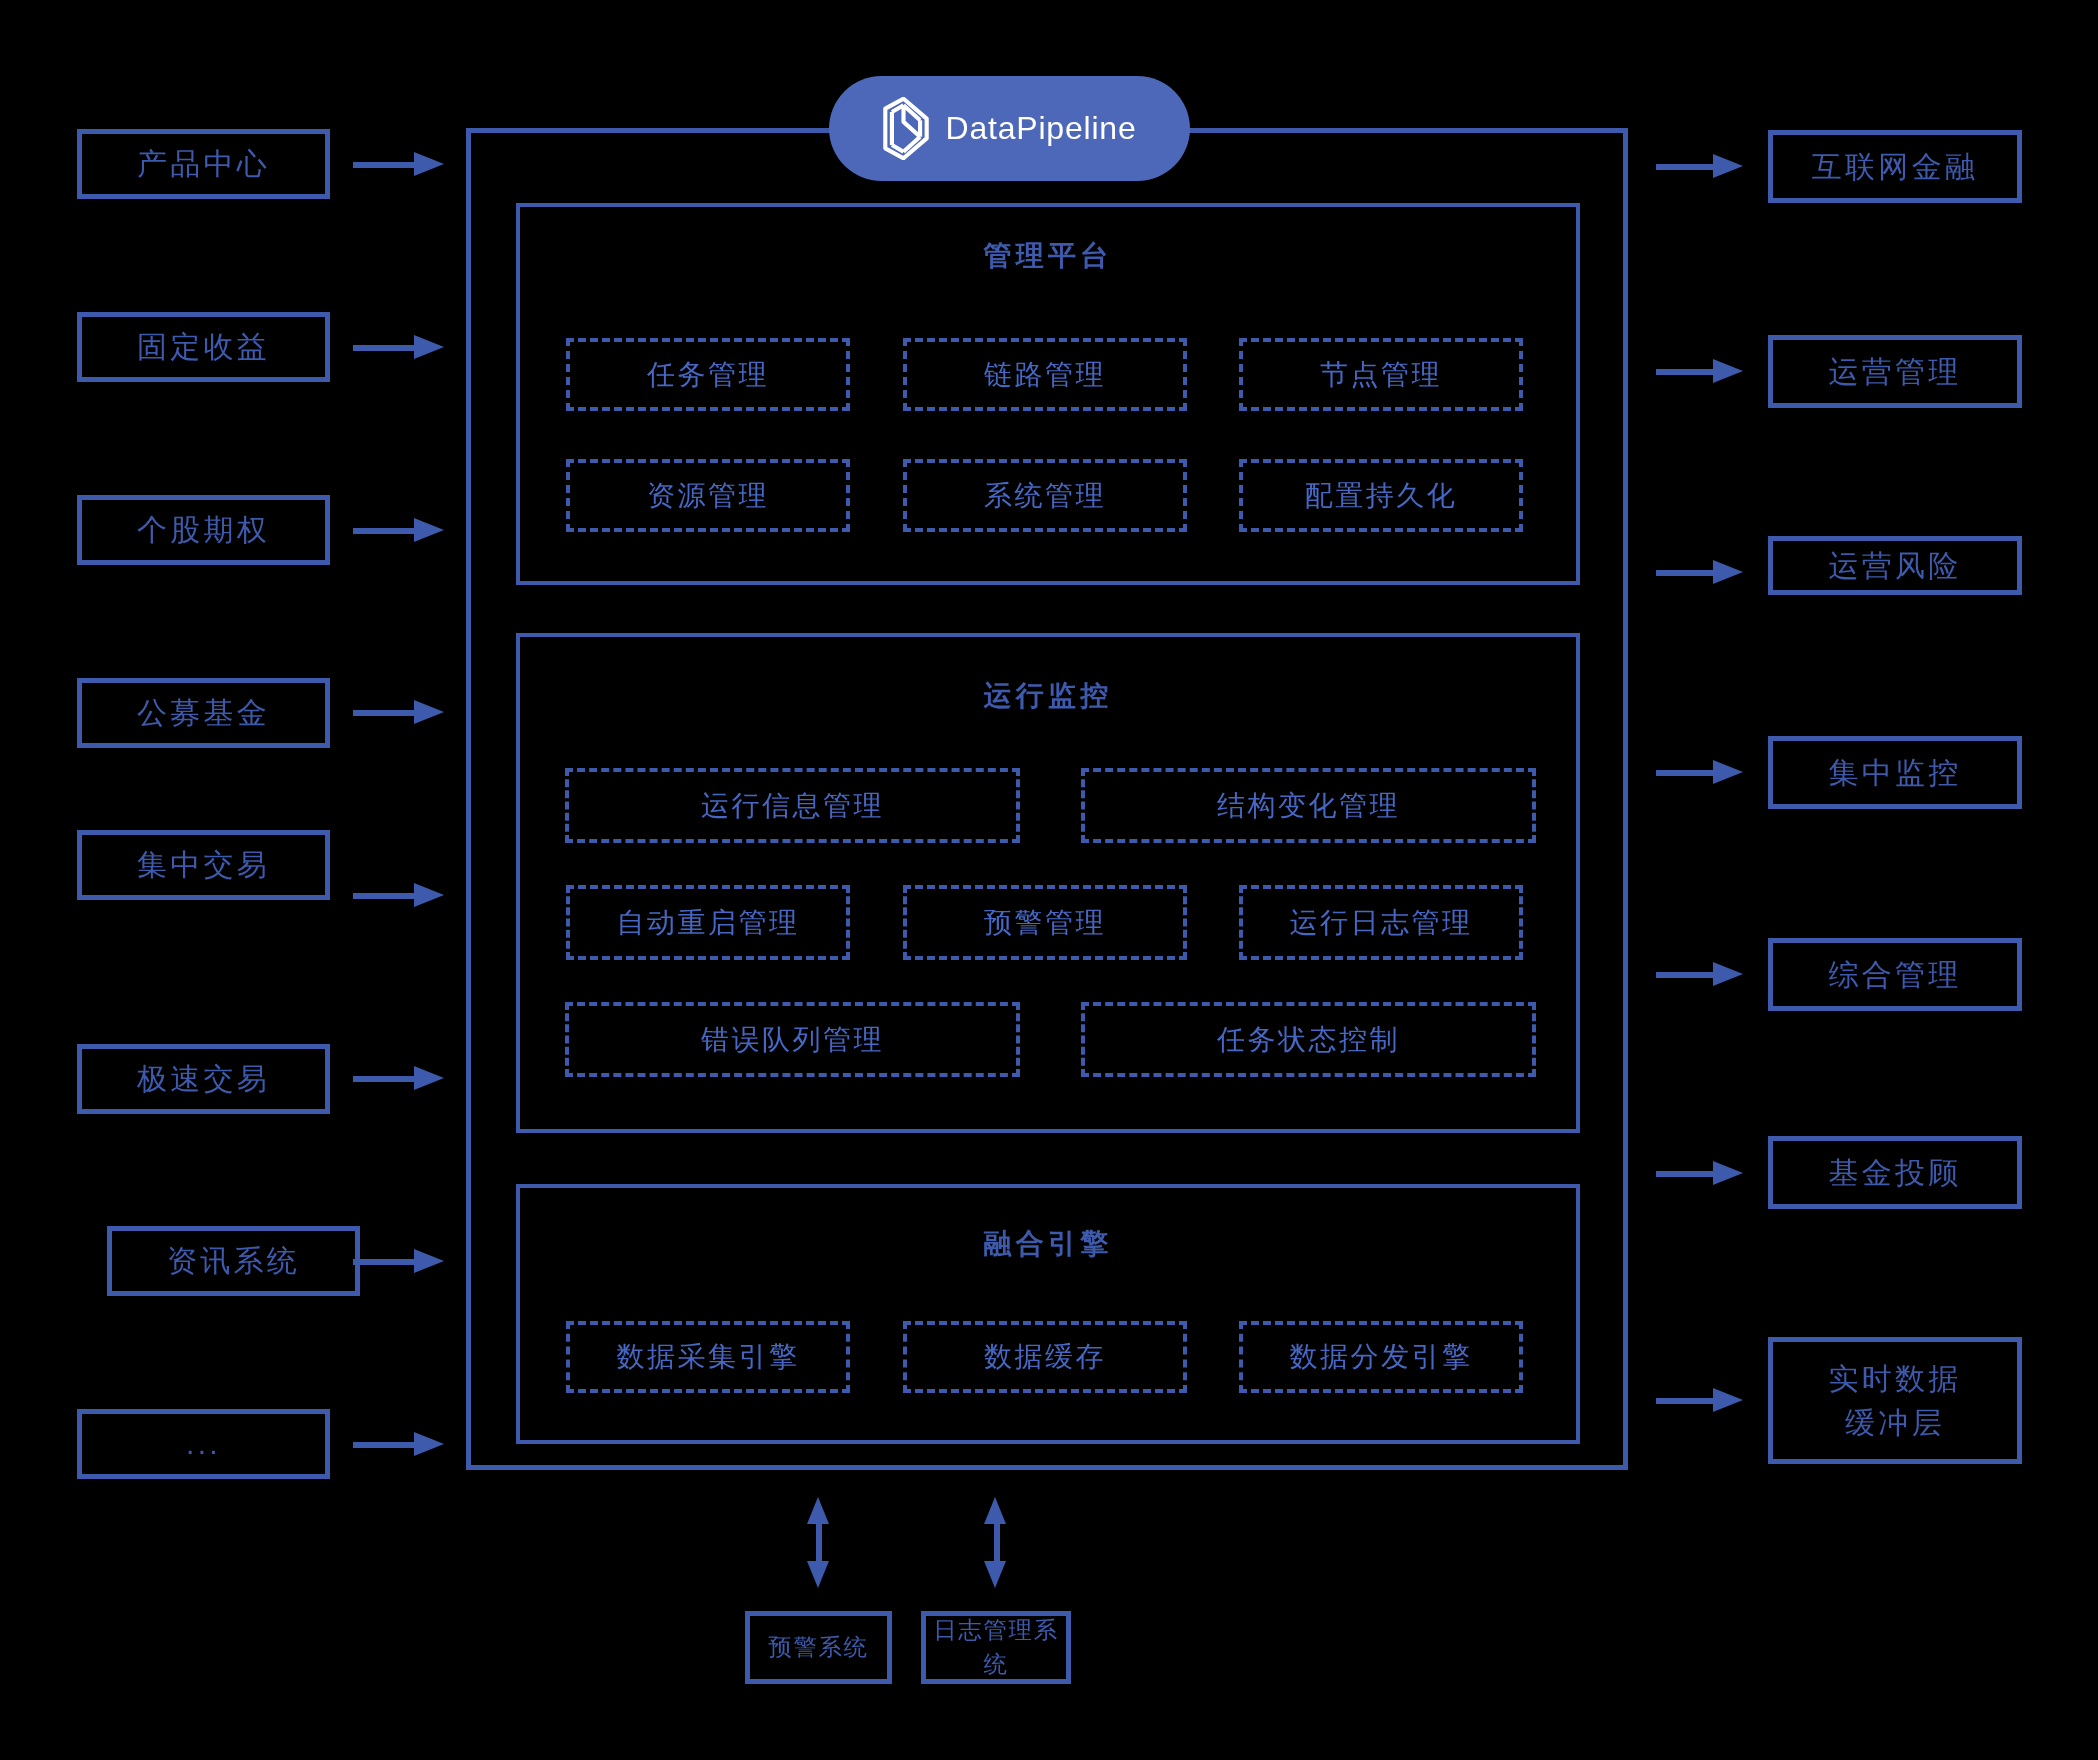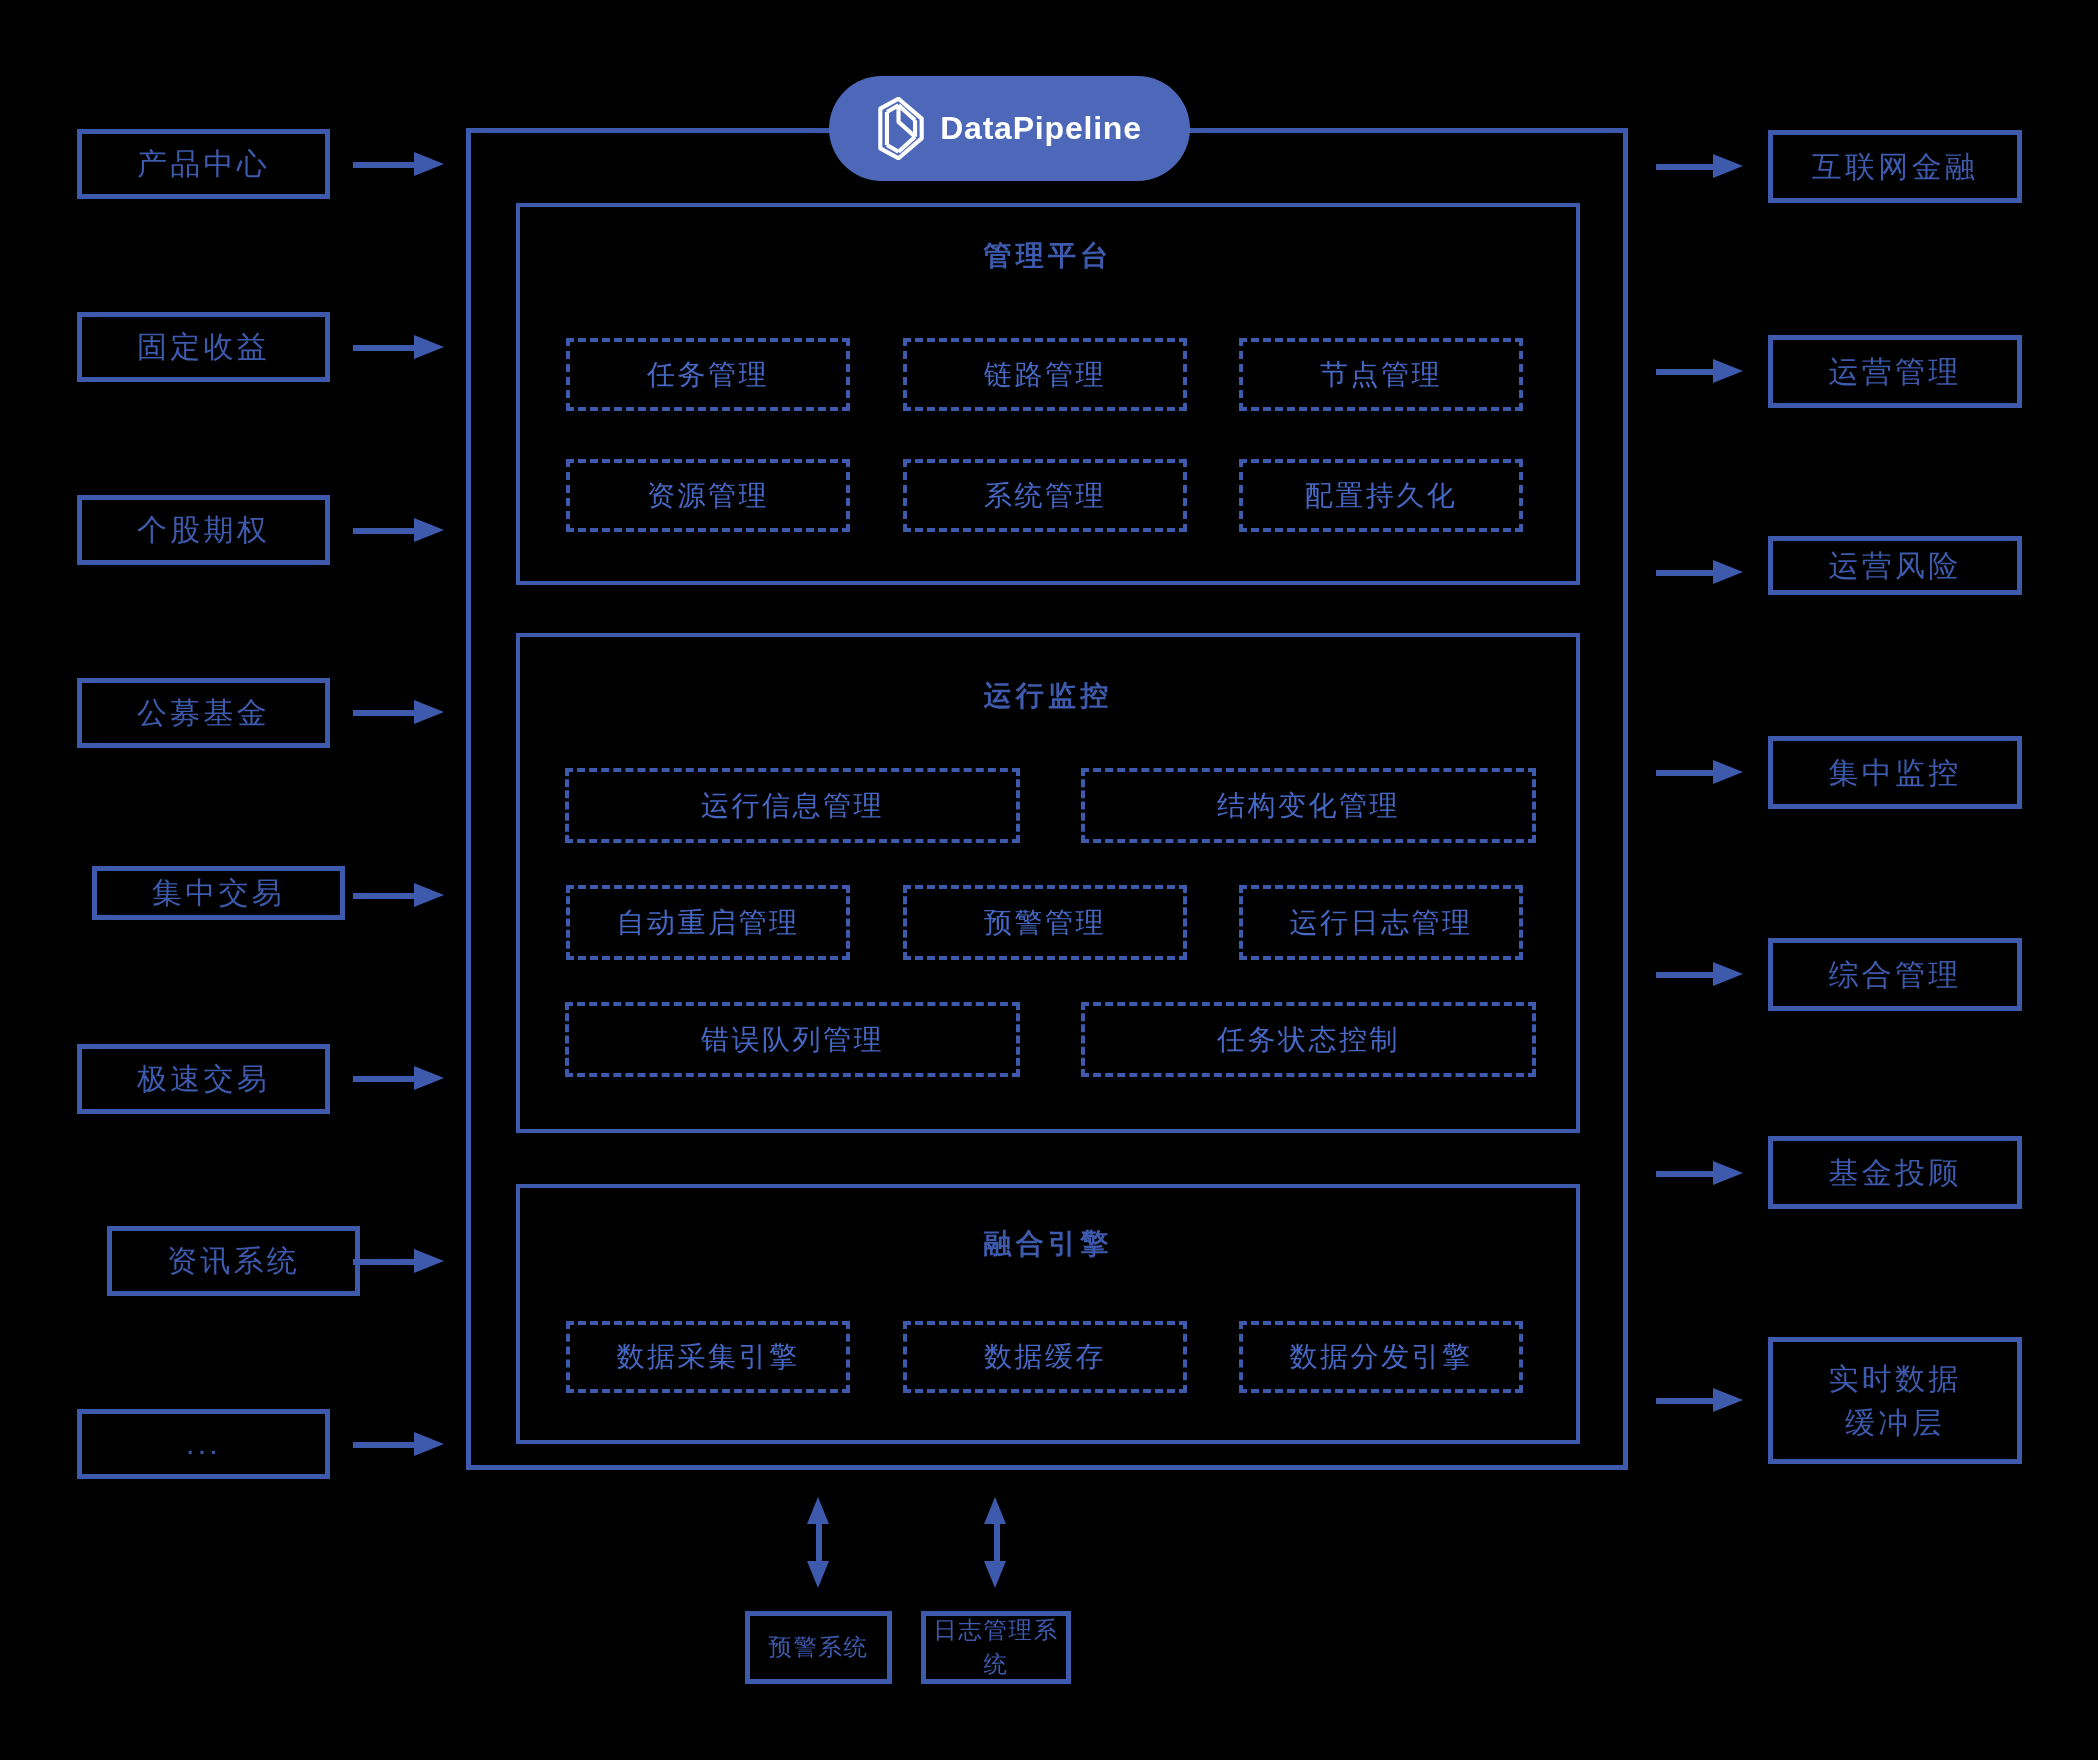--- a/index.html
+++ b/index.html
@@ -32,21 +32,21 @@
   .dashed-box{
     position:absolute;box-sizing:border-box;border:4.2px dashed var(--blue);
     color:var(--dash-text);display:flex;align-items:center;justify-content:center;
     font-size:28px;letter-spacing:2.5px;
   }
   .pill{
     position:absolute;left:829px;top:76px;width:361px;height:105px;
     background:var(--pill);border-radius:53px;display:flex;align-items:center;
     justify-content:center;gap:15px;
   }
-  .pill-text{color:#fff;font-size:32px;font-weight:bold;letter-spacing:0.8px;}
+  .pill-text{color:#fff;font-size:32px;font-weight:normal;letter-spacing:0.8px;}
   .arrow-line{position:absolute;height:5.8px;background:var(--blue);}
   .arrow-head-right{
     position:absolute;width:0;height:0;
     border-left:30px solid var(--blue);
     border-top:12.5px solid transparent;border-bottom:12.5px solid transparent;
   }
   .v-line{position:absolute;width:5.8px;background:var(--blue);}
   .arrow-head-up{
     position:absolute;width:0;height:0;
     border-bottom:27px solid var(--blue);
@@ -90,21 +90,21 @@
     <div class="arrow-head-right" style="left:414px;top:152px;"></div>
     <div class="solid-box" style="left:77px;top:312px;width:253px;height:70px;">固定收益</div>
     <div class="arrow-line" style="left:353px;top:345px;width:63px;"></div>
     <div class="arrow-head-right" style="left:414px;top:335px;"></div>
     <div class="solid-box" style="left:77px;top:495px;width:253px;height:70px;">个股期权</div>
     <div class="arrow-line" style="left:353px;top:528px;width:63px;"></div>
     <div class="arrow-head-right" style="left:414px;top:518px;"></div>
     <div class="solid-box" style="left:77px;top:678px;width:253px;height:70px;">公募基金</div>
     <div class="arrow-line" style="left:353px;top:710px;width:63px;"></div>
     <div class="arrow-head-right" style="left:414px;top:700px;"></div>
-    <div class="solid-box" style="left:77px;top:866px;width:253px;height:54px;margin-left:15px;">集中交易</div>
+    <div class="solid-box" style="left:77px;top:830px;width:253px;height:70px;">集中交易</div>
     <div class="arrow-line" style="left:353px;top:893px;width:63px;"></div>
     <div class="arrow-head-right" style="left:414px;top:883px;"></div>
     <div class="solid-box" style="left:77px;top:1044px;width:253px;height:70px;">极速交易</div>
     <div class="arrow-line" style="left:353px;top:1076px;width:63px;"></div>
     <div class="arrow-head-right" style="left:414px;top:1066px;"></div>
     <div class="solid-box" style="left:77px;top:1226px;width:253px;height:70px;margin-left:30px;">资讯系统</div>
     <div class="arrow-line" style="left:353px;top:1259px;width:63px;"></div>
     <div class="arrow-head-right" style="left:414px;top:1249px;"></div>
     <div class="solid-box" style="left:77px;top:1409px;width:253px;height:70px;">...</div>
     <div class="arrow-line" style="left:353px;top:1442px;width:63px;"></div>

